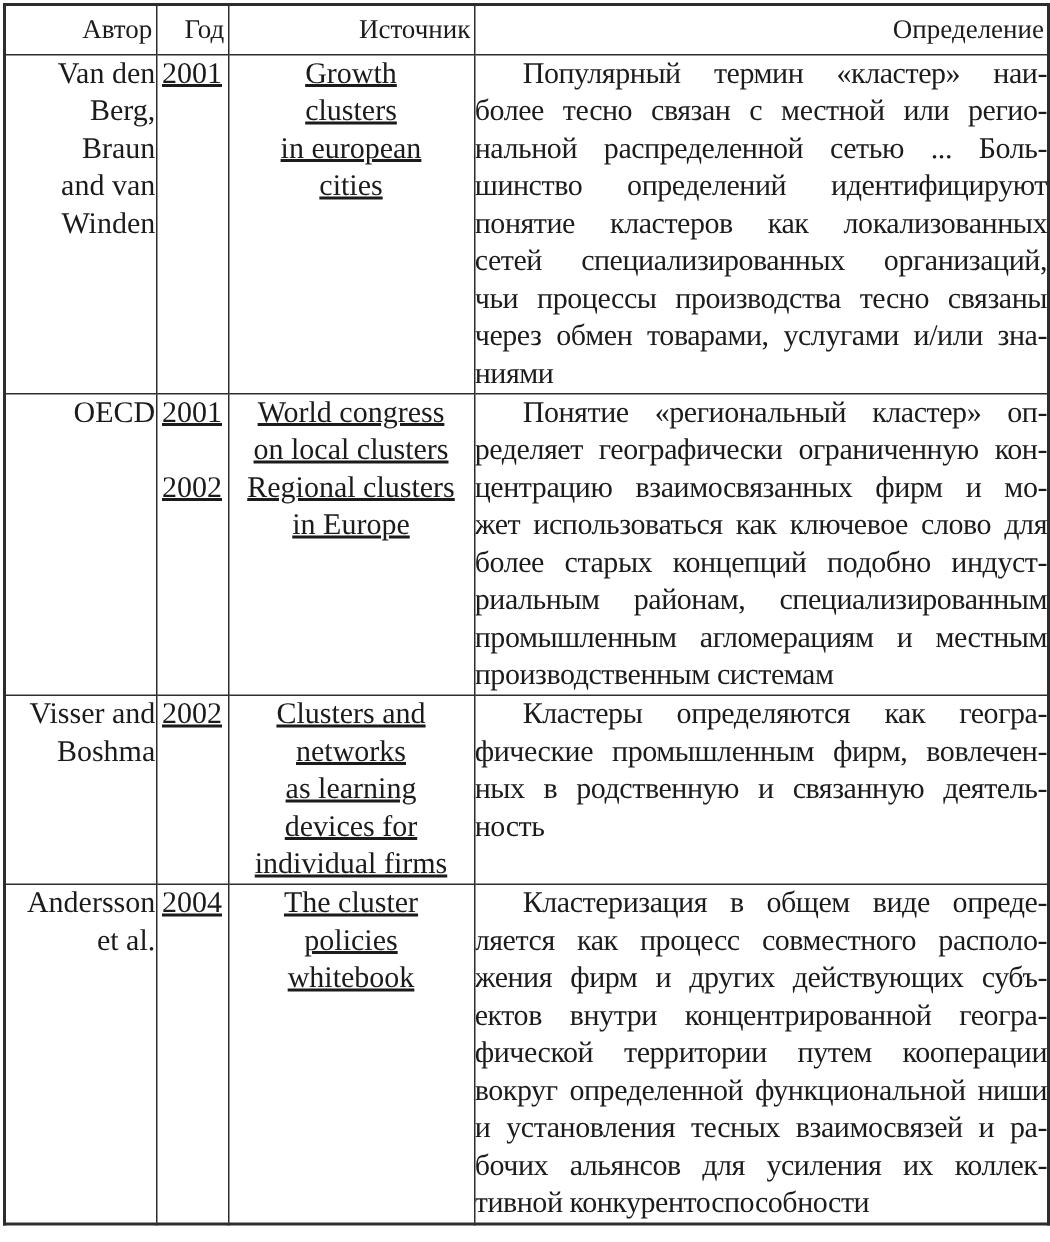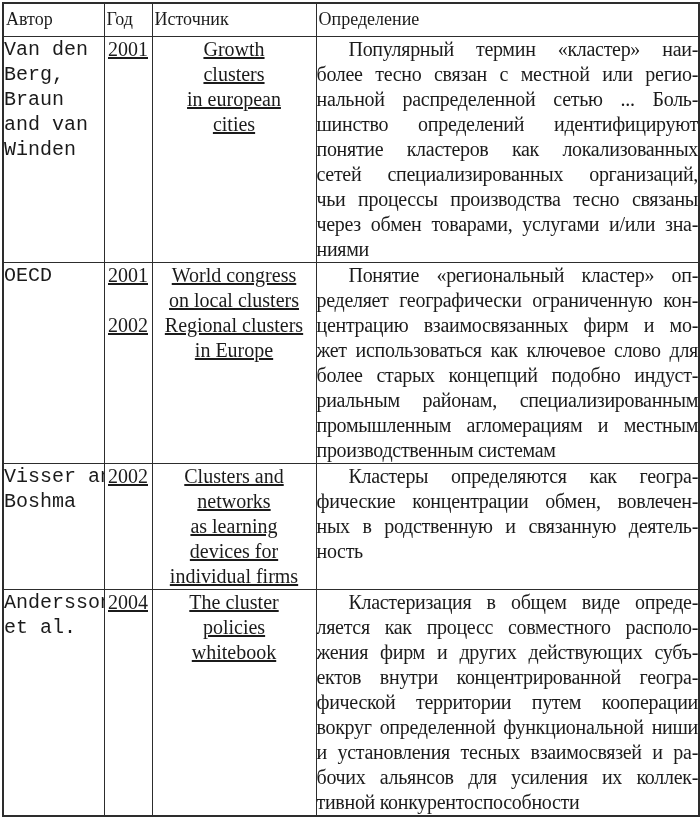--- a/index.html
+++ b/index.html
@@ -21,28 +21,28 @@
   .def-table th, .def-table td {
     border: 1.5px solid #2d2d2d;
     vertical-align: top;
     padding: 0;
     overflow: hidden;
   }
   .def-table thead th {
     height: 33px;
     font-weight: normal;
     font-size: 18px;
-    text-align: left;
+    text-align: right;
     vertical-align: middle;
     padding: 0 2px;
   }
   .def-table td { font-size: 20px; }
   .ln { line-height: 25px; min-height: 25px; }
   .cell-left { padding: 2px 2px 0 5px; }
-  .cell-left .ln { white-space: nowrap; text-align: left; font-family: Liberation Mono, monospace; }
+  .cell-left .ln { white-space: nowrap; text-align: right; }
   .cell-center { padding: 2px 0 0 0; text-align: center; }
   .cell-center .ln { white-space: nowrap; text-decoration: underline; }
   .cell-def { padding: 2px 2px 0 3px; letter-spacing: -0.3px; font-family: Liberation Serif, serif; }
   .cell-def .ln { text-align: justify; text-align-last: justify; }
   .cell-def .ln.first { text-indent: 32px; }
   .cell-def .ln.last { text-align-last: left; }
 </style>
 </head>
 <body>
 
@@ -128,21 +128,21 @@
           </td>
           <td class="cell-center">
             <div class="ln first">Clusters and</div>
             <div class="ln">networks</div>
             <div class="ln">as learning</div>
             <div class="ln">devices for</div>
             <div class="ln last">individual firms</div>
           </td>
           <td class="cell-def">
             <div class="ln first">Кластеры определяются как геогра-</div>
-            <div class="ln">фические концентрации обмен, вовлечен-</div>
+            <div class="ln">фические промышленным фирм, вовлечен-</div>
             <div class="ln">ных в родственную и связанную деятель-</div>
             <div class="ln last">ность</div>
           </td>
         </tr>
         <tr>
           <td class="cell-left">
             <div class="ln first">Andersson</div>
             <div class="ln last">et al.</div>
           </td>
           <td class="cell-center">

